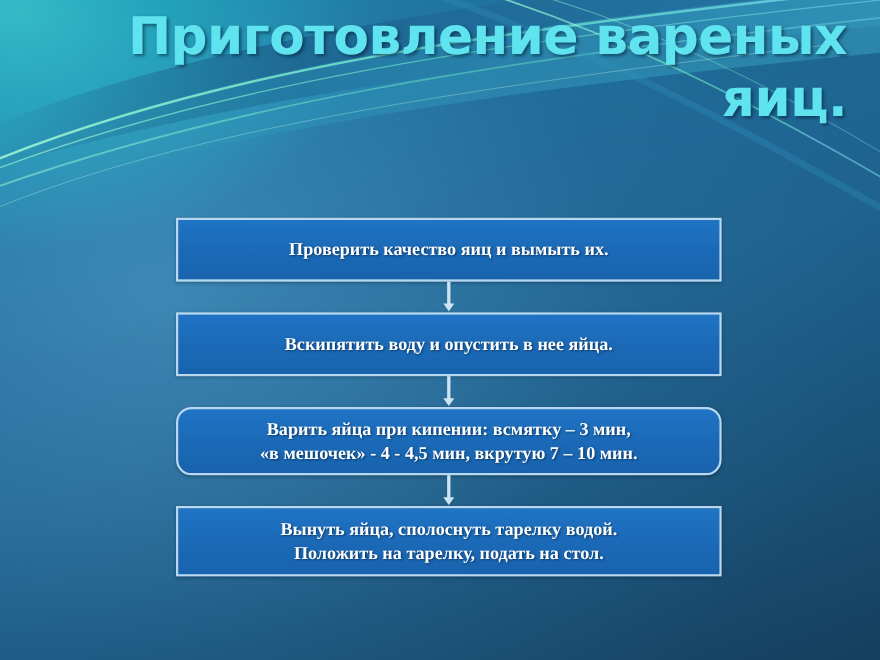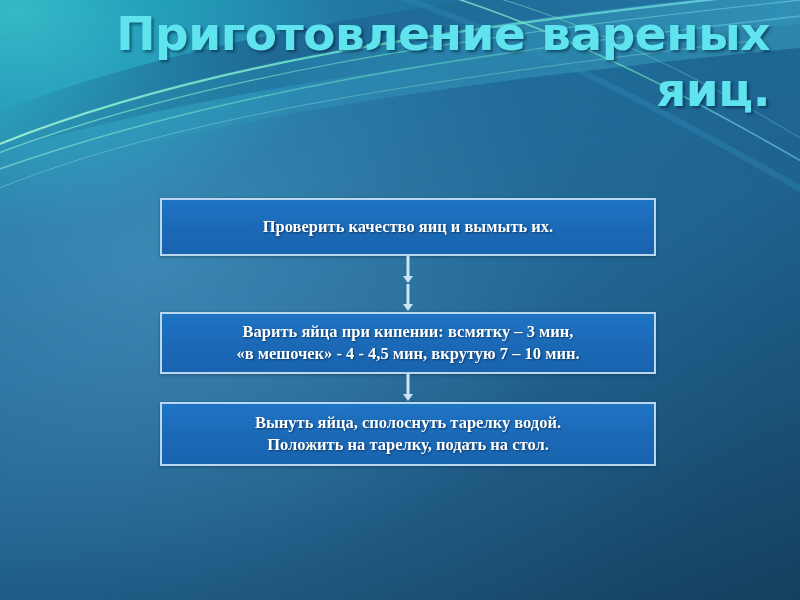--- a/index.html
+++ b/index.html
@@ -83,21 +83,21 @@
     font-family: "Liberation Serif", "DejaVu Serif", serif;
     font-weight: bold;
     font-size: 16.5px;
     line-height: 22px;
     color: #ffffff;
     text-shadow: 1px 1px 2px rgba(0,25,50,0.6);
     white-space: pre-line;
   }
   .node-1 { height: 58px; }
   .node-2 { height: 58px; }
-  .node-3 { height: 62px; }
+  .node-3 { height: 62px; border-radius: 14px; }
   .node-4 { height: 64px; }
 
   
   .connector {
     position: relative;
     height: 28px;
     width: 100%;
   }
   .connector .stem {
     position: absolute;
@@ -167,20 +167,23 @@
 
     <div class="node node-1">
       <span class="node-text">Проверить качество яиц и вымыть их.</span>
     </div>
 
     <div class="connector">
       <span class="stem"></span>
       <span class="head"></span>
     </div>
 
+    <div class="node node-2">
+      <span class="node-text">Вскипятить воду и опустить в нее яйца.</span>
+    </div>
 
     <div class="connector">
       <span class="stem"></span>
       <span class="head"></span>
     </div>
 
     <div class="node node-3">
       <span class="node-text">Варить яйца при кипении: всмятку – 3 мин,
 «в мешочек» - 4 - 4,5 мин, вкрутую 7 – 10 мин.</span>
     </div>

